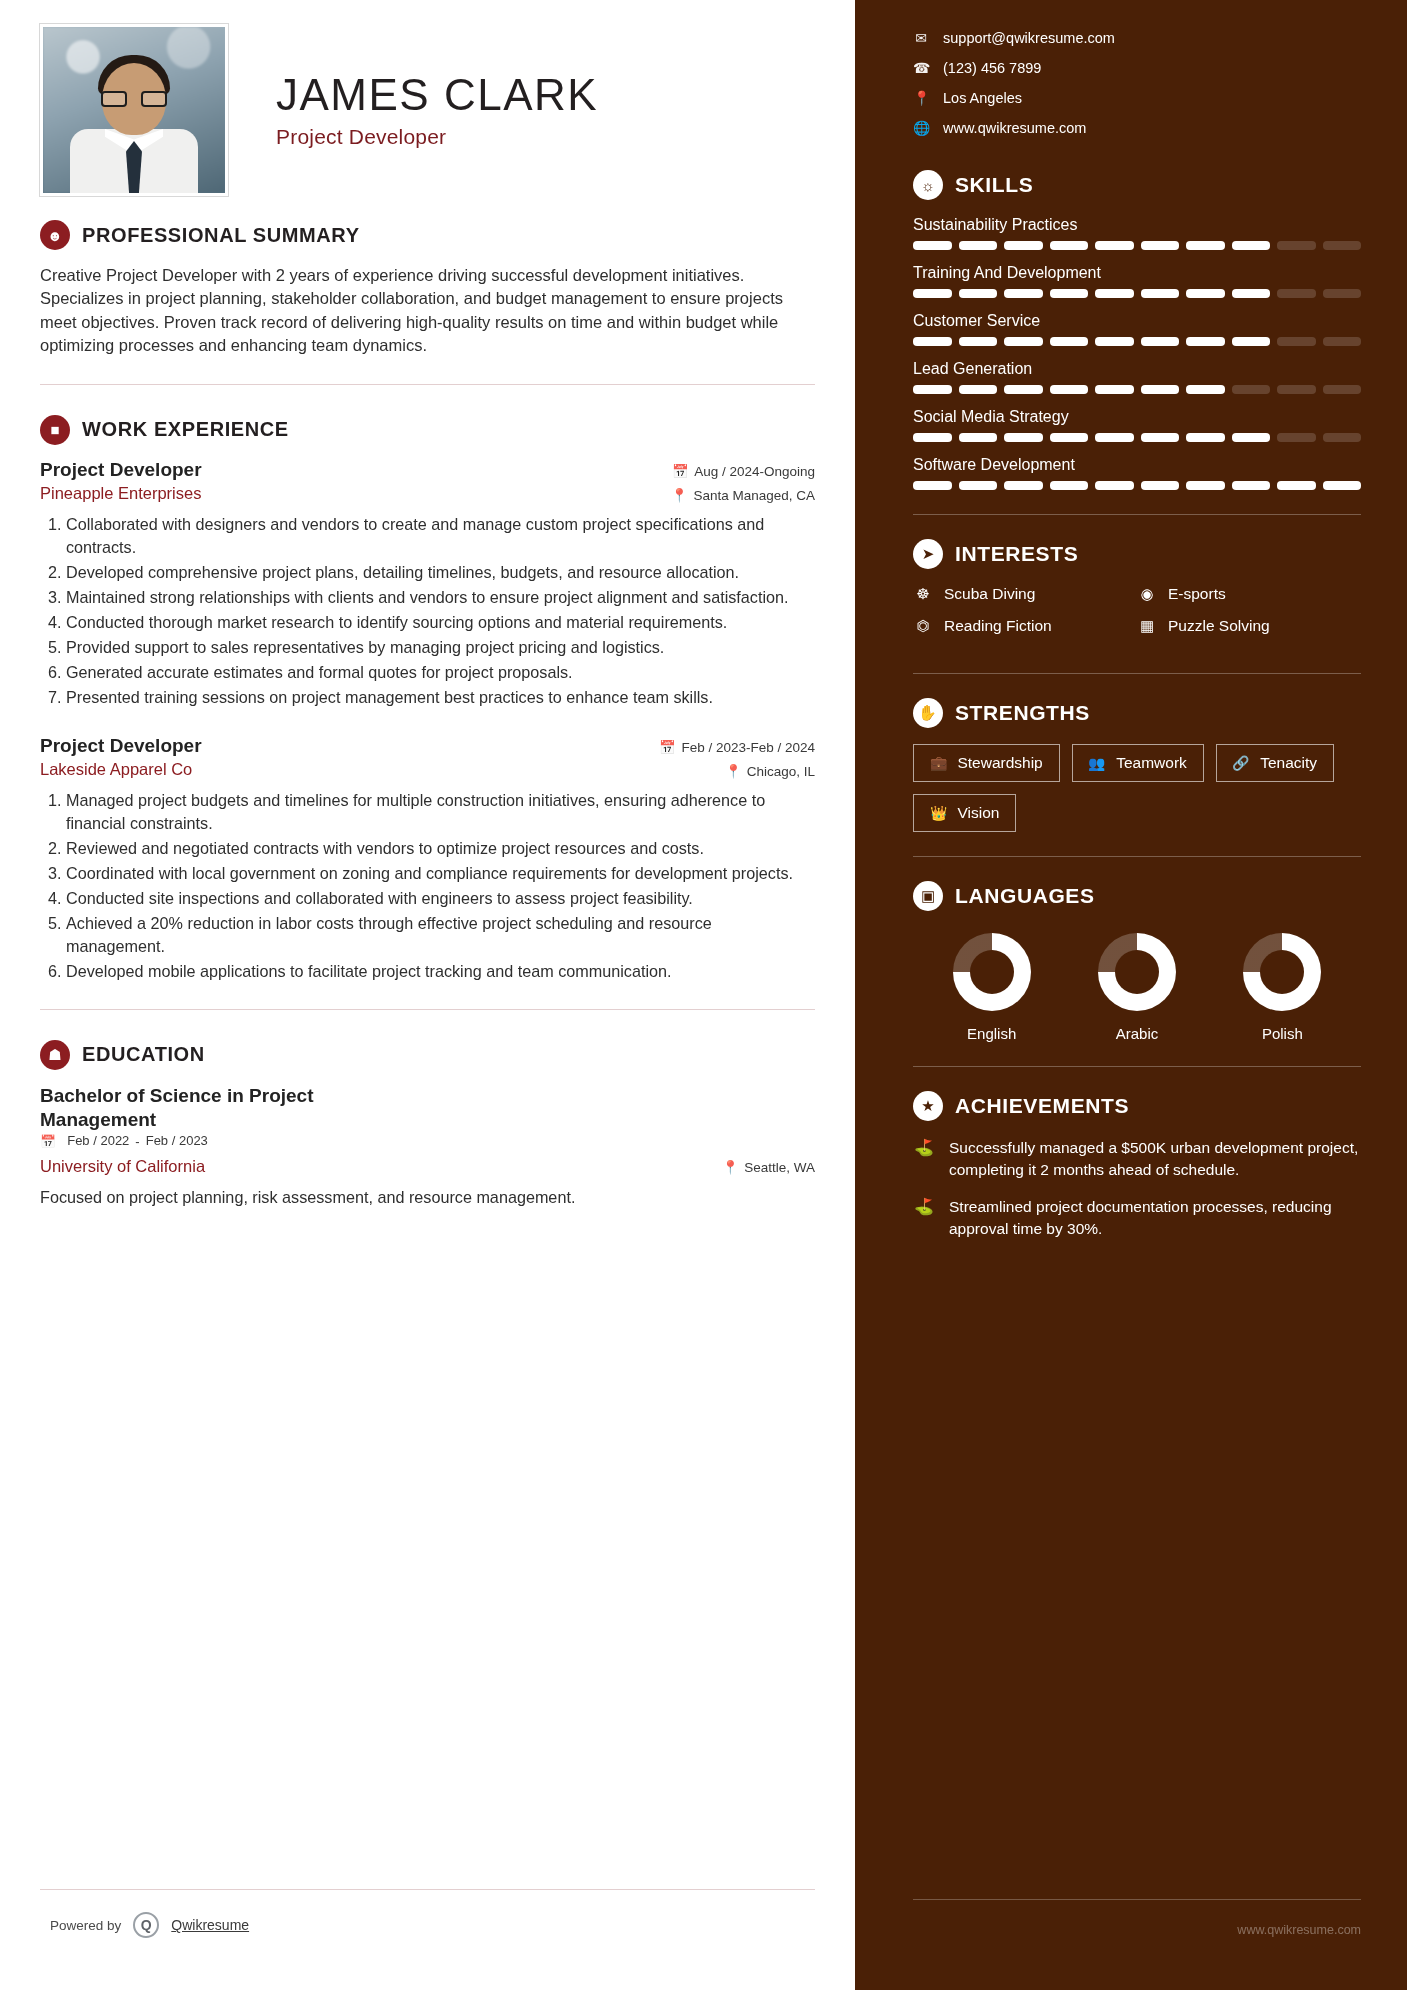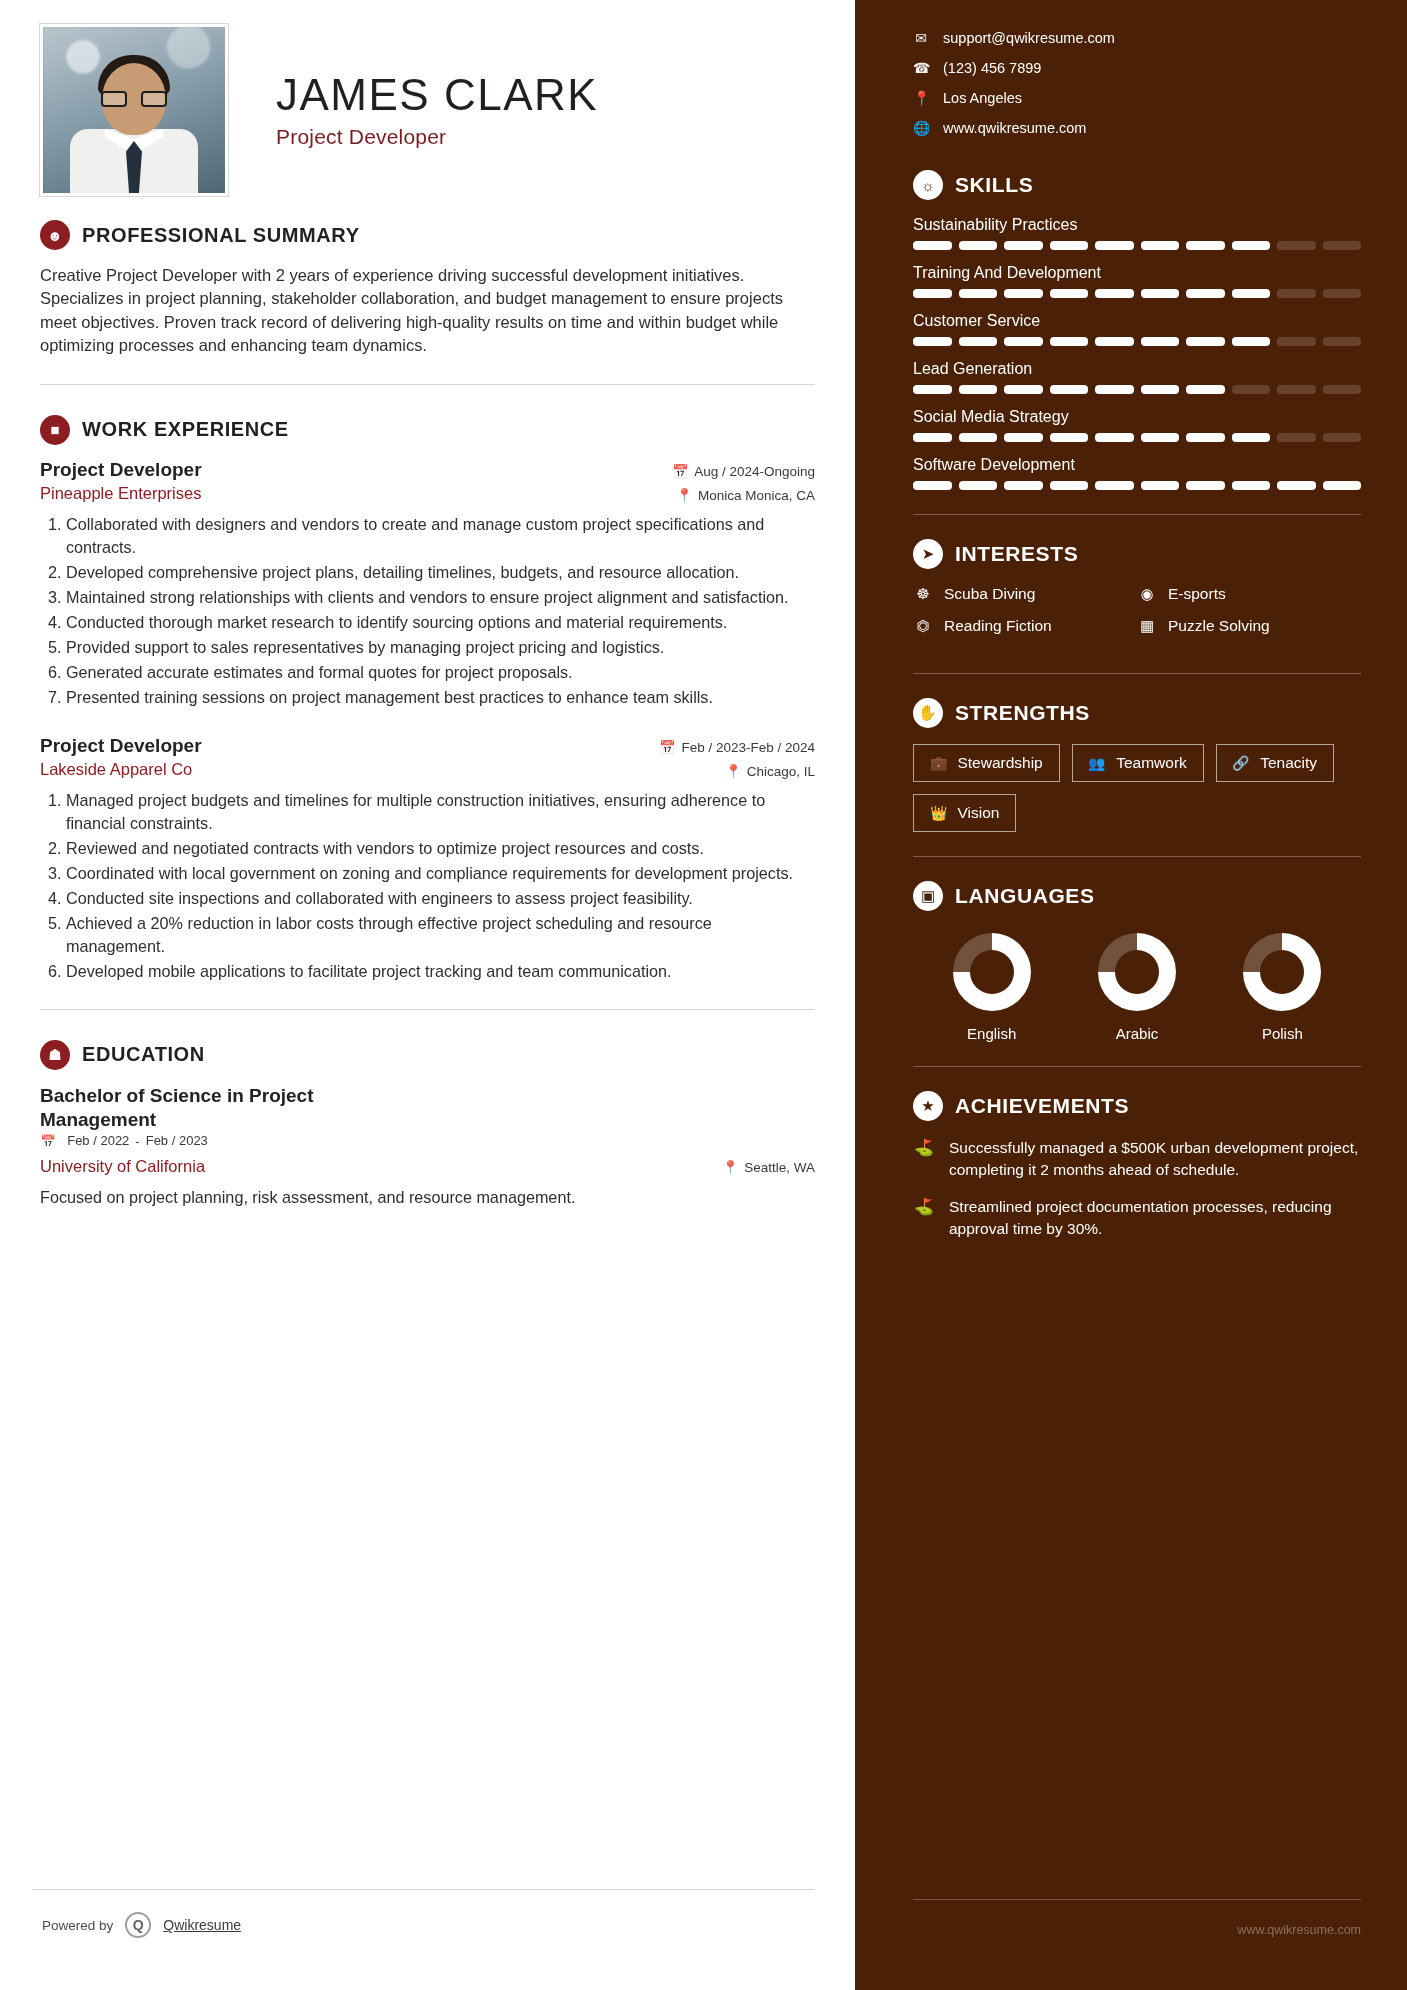--- a/index.html
+++ b/index.html
@@ -116,21 +116,21 @@
 
   .edu-row { display: flex; justify-content: space-between; align-items: flex-start; flex-direction: column; }
   .edu-deg { font-size: 19px; font-weight: 700; color: #232323; max-width: 360px; line-height: 1.3; }
   .edu-dates { display: flex; align-items: center; gap: 6px; font-size: 13px; color: #3a3a3a; }
   .edu-dates .d { text-align: center; line-height: 1.25; }
   .edu-row2 { display: flex; justify-content: space-between; align-items: center; margin-top: 8px; }
   .edu-school { font-size: 16.5px; color: #8c1d21; }
   .edu-desc { font-size: 16.2px; line-height: 1.42; margin-top: 10px; color: #2f2f2f; }
 
   .footer {
-    position: absolute; left: 32px; right: 40px; bottom: 52px;
+    position: absolute; left: 40px; right: 40px; bottom: 52px;
     display: flex; align-items: center; gap: 12px;
     border-top: 1px solid #e3cfd0; padding-top: 22px;
   }
   .footer .pb { font-size: 13.5px; color: #4a4a4a; margin-left: 10px; }
   .footer .qlogo {
     width: 26px; height: 26px; border-radius: 50%;
     border: 2px solid #9aa0a6; color: #5f6368;
     display: flex; align-items: center; justify-content: center;
     font-size: 14px; font-weight: 700;
   }
@@ -235,21 +235,21 @@
         <div class="sec-title">WORK EXPERIENCE</div>
       </div>
 
       <div class="job">
         <div class="job-row">
           <div class="job-pos">Project Developer</div>
           <div class="job-date"><span class="mini-ico">📅</span><span>Aug / 2024-Ongoing</span></div>
         </div>
         <div class="job-row2">
           <div class="job-company">Pineapple Enterprises</div>
-          <div class="job-loc"><span class="mini-ico">📍</span><span>Monica Monica, CA</span></div>
+          <div class="job-loc"><span class="mini-ico">📍</span><span>Santa Managed, CA</span></div>
         </div>
         <ol class="bullets">
           <li>Collaborated with designers and vendors to create and manage custom project specifications and contracts.</li>
           <li>Developed comprehensive project plans, detailing timelines, budgets, and resource allocation.</li>
           <li>Maintained strong relationships with clients and vendors to ensure project alignment and satisfaction.</li>
           <li>Conducted thorough market research to identify sourcing options and material requirements.</li>
           <li>Provided support to sales representatives by managing project pricing and logistics.</li>
           <li>Generated accurate estimates and formal quotes for project proposals.</li>
           <li>Presented training sessions on project management best practices to enhance team skills.</li>
         </ol>

